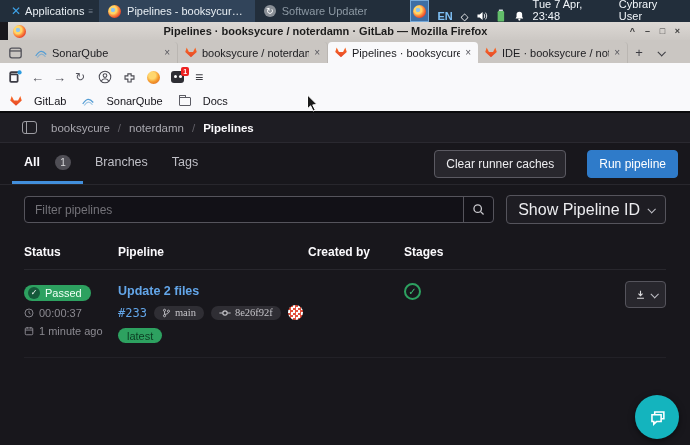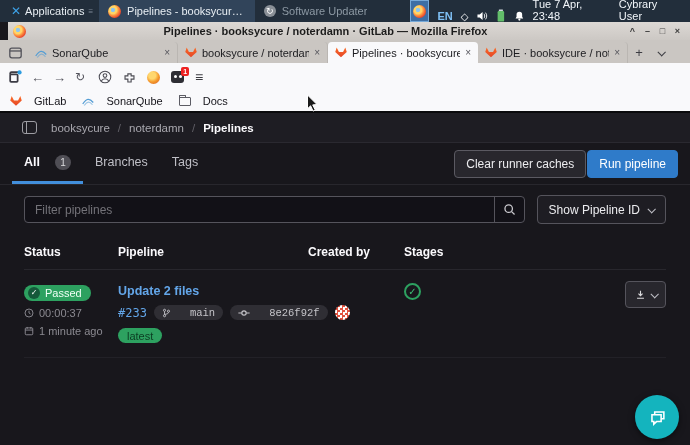--- a/index.html
+++ b/index.html
@@ -67,44 +67,44 @@
   .gl-bc .sep{color:#626168}
   .gl-bc .cur{color:#fbfafd;font-weight:bold}
   .sbtoggle{width:15px;height:13px;border:1.5px solid #9e9ea4;border-radius:3px;position:relative;margin-right:6px}
   .sbtoggle:before{content:"";position:absolute;left:2.5px;top:0;bottom:0;width:1.5px;background:#9e9ea4}
 
   .gl-tabs{display:flex;align-items:stretch;height:42px;border-bottom:1px solid #28272d;padding:0 12px 0 12px}
   .gl-tab{display:flex;align-items:center;gap:15px;padding:0 12px;font-size:12.5px;color:#bfbfc6;border-bottom:3px solid transparent}
   .gl-tab.active{color:#fbfafd;font-weight:bold;border-bottom-color:#428fdc}
   .count{background:#4f4e55;color:#dcdcde;border-radius:8px;min-width:16px;height:15px;font-size:10px;font-weight:normal;display:flex;align-items:center;justify-content:center;padding:0 4px}
   .gl-tabs .spacer{flex:1}
-  .gl-actions{display:flex;align-items:center;gap:1px}
+  .gl-actions{display:flex;align-items:center;gap:21px}
   .btn{border-radius:4px;font-size:12px;height:28px;display:flex;align-items:center;padding:0 11px;white-space:nowrap}
   .btn.sec{background:#28272d;border:1px solid #5b5a62;color:#ececef}
   .btn.pri{background:#2f7bc9;border:1px solid #2f7bc9;color:#fff}
 
   .filter-row{display:flex;gap:12px;padding:10px 24px 8px 24px;align-items:center}
   .fbox{flex:1;height:27px;border:1px solid #55545c;border-radius:4px;background:#121117;display:flex;align-items:center;overflow:hidden}
   .fbox input{flex:1;background:transparent;border:none;outline:none;color:#ececef;font-size:12px;padding:0 10px;font-family:inherit}
   .fbox input::placeholder{color:#737278}
   .searchseg{width:30px;align-self:stretch;border-left:1px solid #55545c;display:flex;align-items:center;justify-content:center}
-  .pidbtn{height:29px;border:1px solid #55545c;background:#1e1d23;border-radius:4px;color:#ececef;font-size:12px;display:flex;align-items:center;gap:8px;padding:0 11px;white-space:nowrap}
+  .pidbtn{height:29px;border:1px solid #55545c;background:#1e1d23;border-radius:4px;color:#ececef;font-size:16px;display:flex;align-items:center;gap:8px;padding:0 11px;white-space:nowrap}
   .chev{width:6px;height:6px;border-right:1.5px solid #bfbfc6;border-bottom:1.5px solid #bfbfc6;transform:rotate(45deg) translateY(-1px);display:inline-block}
 
   .tbl{padding:0 24px}
   .thead,.trow{display:grid;grid-template-columns:94px 190px 96px 1fr 52px}
   .thead{font-size:12px;font-weight:bold;color:#fbfafd;padding:13px 0 10px;border-bottom:1px solid #28272d}
   .trow{padding:11px 0 13px;align-items:start;border-bottom:1px solid #222127}
   .bpass{display:inline-flex;align-items:center;gap:5px;background:#2da160;color:#f1fff6;border-radius:10px;padding:2px 9px 2px 4px;font-size:11px}
   .bpass .cc{width:12px;height:12px;border-radius:50%;background:#15593a;color:#fff;font-size:8px;display:flex;align-items:center;justify-content:center}
   .meta{display:flex;align-items:center;gap:5px;color:#8b8a91;font-size:11px;margin-top:6px}
   .plink{color:#63a6e9;font-size:12.5px;font-weight:bold;text-decoration:none}
   .prow2{display:flex;gap:7px;align-items:center;margin-top:6px}
   .idlink{color:#63a6e9;font-size:12px;font-family:"DejaVu Sans Mono",monospace;text-decoration:none}
-  .pill{display:inline-flex;align-items:center;gap:19px;background:#2f2e34;border-radius:9px;padding:1.5px 8px;color:#c5c4c9;font-size:10.5px;font-family:Liberation Mono, monospace}
+  .pill{display:inline-flex;align-items:center;gap:4px;background:#2f2e34;border-radius:9px;padding:1.5px 8px;color:#c5c4c9;font-size:10.5px;font-family:Liberation Serif, serif}
   .av{border-radius:50%;background-color:#fff;background-image:repeating-conic-gradient(#e2533f 0% 25%,#ffffff 25% 50%);background-size:5px 5px;flex:0 0 auto}
   .av.sm{width:15px;height:15px}
   .av.md{width:23px;height:23px;background-size:6px 6px}
   .blatest{display:inline-block;background:#2da160;color:#0b3d22;border-radius:9px;padding:1.5px 9px;font-size:11px;margin-top:8px}
   .stageok{width:17px;height:17px;border-radius:50%;border:2px solid #2da160;color:#3fbf77;display:flex;align-items:center;justify-content:center;font-size:10px;margin-top:2px}
   .dlbtn{justify-self:end;width:41px;height:27px;border:1px solid #55545c;background:#28272d;border-radius:4px;display:flex;align-items:center;justify-content:center;gap:5px}
 
   .fab{position:absolute;right:11px;bottom:6px;width:44px;height:44px;border-radius:50%;background:#14b4be;display:flex;align-items:center;justify-content:center;box-shadow:0 2px 6px rgba(0,0,0,.5)}
 
   .cursor{position:absolute;left:306px;top:94px;z-index:50;pointer-events:none}

